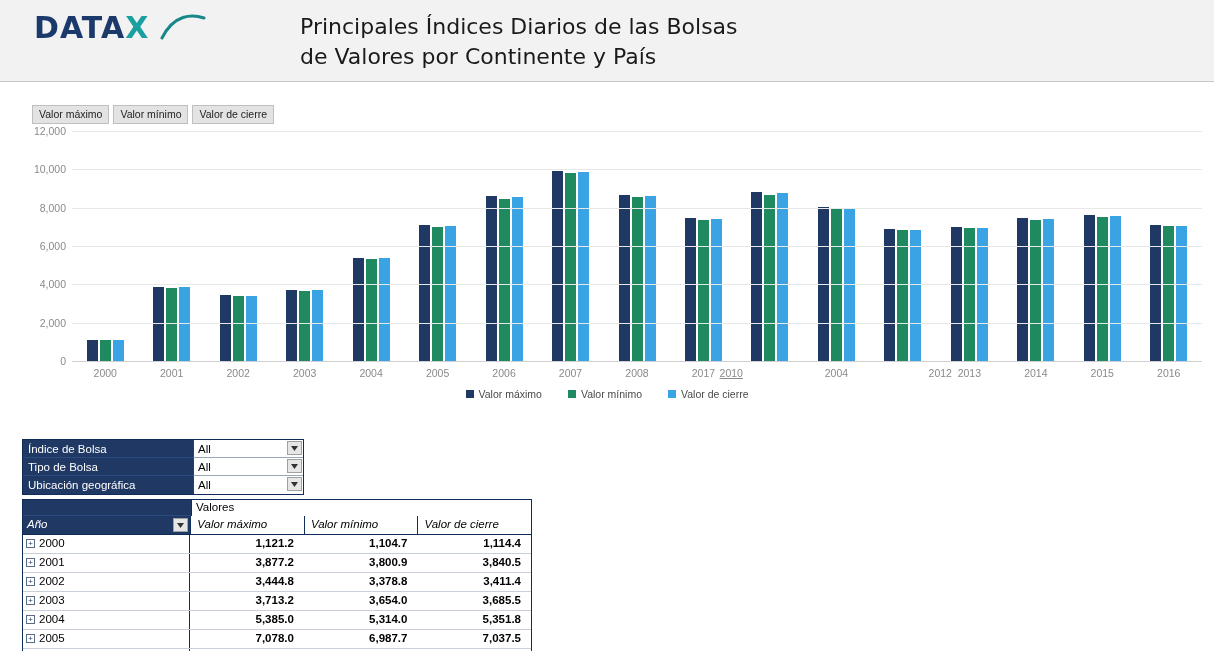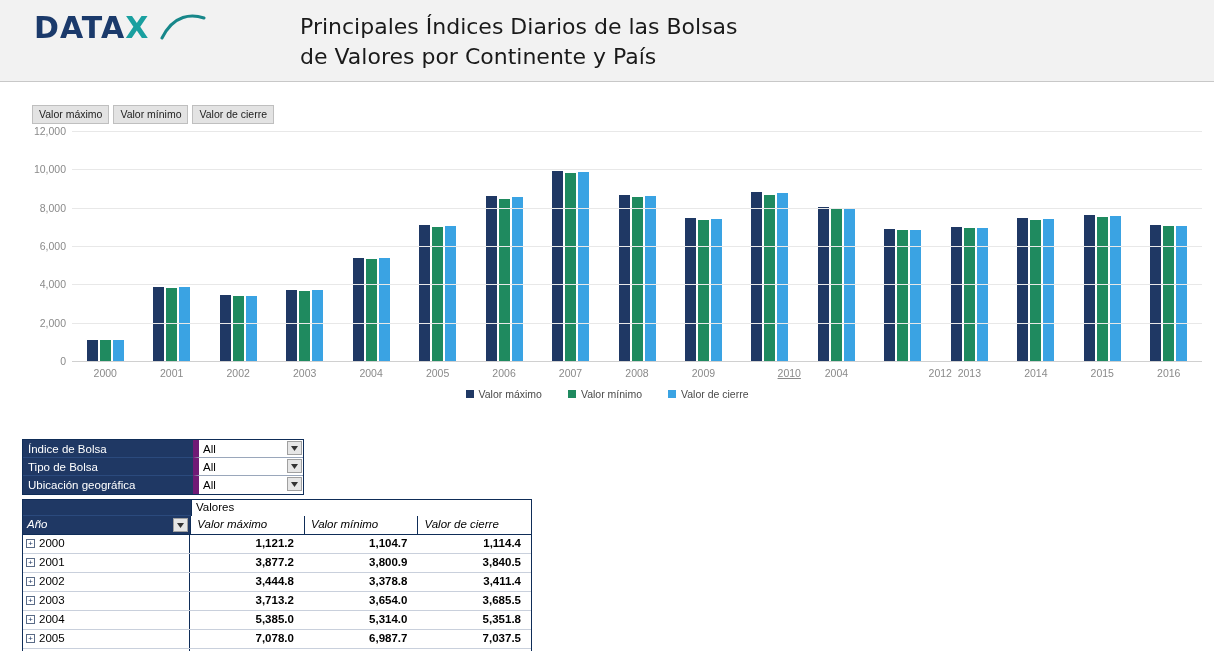--- a/index.html
+++ b/index.html
@@ -84,21 +84,21 @@
     border: 1px solid #0f2d58;
   }
   .filter-row { display: flex; height: 18px; }
   .filter-label {
     width: 170px; background: #1f3864; color: #ffffff; font-size: 11.5px;
     padding: 1px 5px; line-height: 16px; border-bottom: 1px solid #2b4a7d;
     white-space: nowrap; overflow: hidden;
   }
   .filter-row:last-child .filter-label { border-bottom: none; }
   .filter-value {
-    position: relative; flex: 1; background: #ffffff; border-left: 6px solid #701a75;
+    position: relative; flex: 1; background: #ffffff; border-left: 1px solid #701a75;
     font-size: 11.5px; color: #000; padding: 1px 20px 1px 4px; line-height: 16px;
     border-bottom: 1px solid #9aa7bb; overflow: hidden; white-space: nowrap;
   }
   .filter-row:last-child .filter-value { border-bottom: none; }
   .dd-btn {
     position: absolute; right: 1px; top: 1px; width: 15px; height: 14px;
     background: #e6e6e6; border: 1px solid #a0a0a0;
     display: flex; align-items: center; justify-content: center;
   }
   .dd-btn svg { display: block; }
@@ -277,22 +277,22 @@
         <div class="ytick" style="top: 0px;">12,000</div>
         <div class="xlabel" style="left: 0px; width: 66.4706px;">2000</div>
         <div class="xlabel" style="left: 66.4706px; width: 66.4706px;">2001</div>
         <div class="xlabel" style="left: 132.941px; width: 66.4706px;">2002</div>
         <div class="xlabel" style="left: 199.412px; width: 66.4706px;">2003</div>
         <div class="xlabel" style="left: 265.882px; width: 66.4706px;">2004</div>
         <div class="xlabel" style="left: 332.353px; width: 66.4706px;">2005</div>
         <div class="xlabel" style="left: 398.824px; width: 66.4706px;">2006</div>
         <div class="xlabel" style="left: 465.294px; width: 66.4706px;">2007</div>
         <div class="xlabel" style="left: 531.765px; width: 66.4706px;">2008</div>
-        <div class="xlabel" style="left: 598.235px; width: 66.4706px;">2009</div>
-        <div class="xlabel" style="left: 684px; width: 66.4706px; text-decoration: underline;">2010</div>
+        <div class="xlabel" style="left: 598.235px; width: 66.4706px;">2017</div>
+        <div class="xlabel" style="left: 626px; width: 66.4706px; text-decoration: underline;">2010</div>
         <div class="xlabel" style="left: 731.176px; width: 66.4706px;">2004</div>
         <div class="xlabel" style="left: 835px; width: 66.4706px;">2012</div>
         <div class="xlabel" style="left: 864.118px; width: 66.4706px;">2013</div>
         <div class="xlabel" style="left: 930.588px; width: 66.4706px;">2014</div>
         <div class="xlabel" style="left: 997.059px; width: 66.4706px;">2015</div>
         <div class="xlabel" style="left: 1063.53px; width: 66.4706px;">2016</div>
       </div>
 
     <div class="legend-bottom" id="legend-bottom">
         <div class="lg-item">

